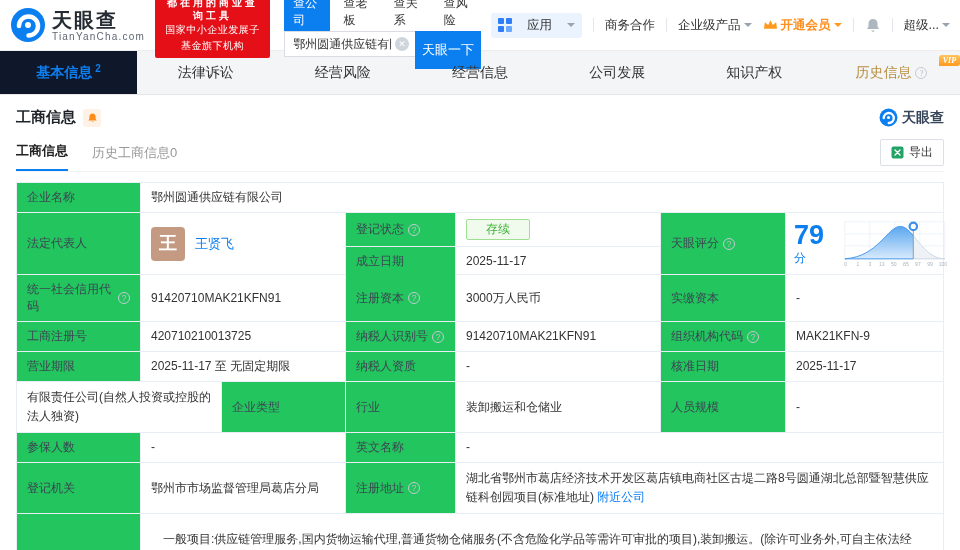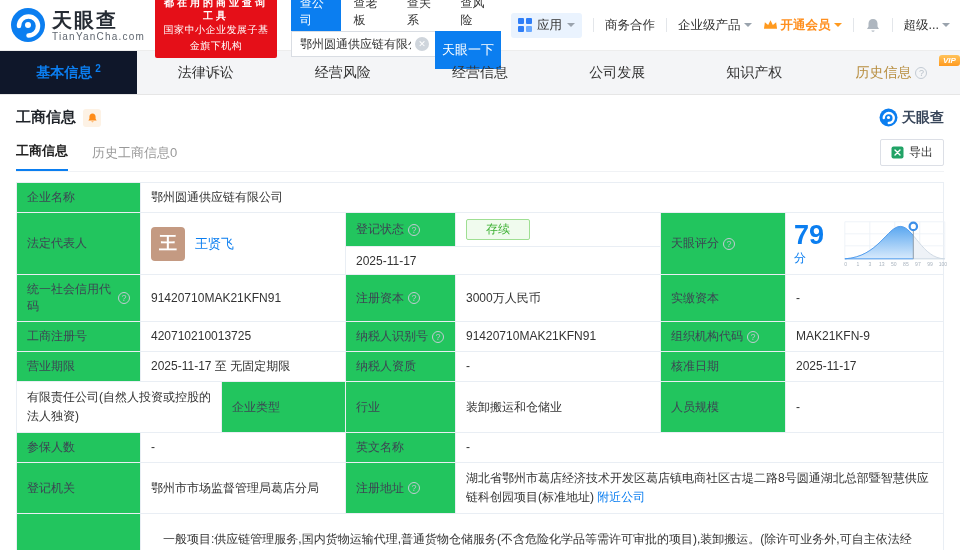--- a/index.html
+++ b/index.html
@@ -23,35 +23,35 @@
   .search-row { display:flex; height:26px; }
   .search-input-wrap { flex:1; position:relative; }
   .search-input-wrap input { width:100%; height:26px; border:1px solid #d9dde3; border-right:none;
     padding:0 24px 0 8px; font-size:12px; color:#333; outline:none; }
   .clear-icon { position:absolute; right:6px; top:6px; width:14px; height:14px; border-radius:50%;
     background:#cfd5dc; color:#fff; font-size:9px; line-height:14px; text-align:center; cursor:pointer; }
   .clear-icon::before { content:"✕"; }
   .search-btn { width:66px; height:38px; background:#0b7ef0; color:#fff; border:none; font-size:13px; cursor:pointer; }
 
   .topnav { margin-left:auto; display:flex; align-items:center; gap:11px; font-size:12.5px; color:#333; white-space:nowrap; }
-  .apps { display:flex; align-items:center; gap:5px; background:#eaf3fe; border-radius:3px; padding:4px 7px; cursor:pointer; }
+  .apps { display:flex; align-items:center; gap:15px; background:#eaf3fe; border-radius:3px; padding:4px 7px; cursor:pointer; }
   .caret { width:0; height:0; border:4px solid transparent; border-top-color:#9aa3ad; margin-top:4px; display:inline-block; }
   .caret.orange { border-top-color:#ff9a1f; }
   .navlink { cursor:pointer; display:flex; align-items:center; gap:3px; }
   .vip-link { color:#ff8f1f; font-weight:bold; }
   .vdiv { width:1px; height:14px; background:#e3e6ea; }
 
   
   .main-tabs { height:45px; background:#f4f5f7; border-top:1px solid #ededed; border-bottom:1px solid #e6e6e6;
     display:flex; }
   .mtab { flex:1; display:flex; align-items:center; justify-content:center; font-size:14px; color:#333;
     cursor:pointer; position:relative; }
   .mtab.active { background:#0f172a; color:#0b7ef0; font-weight:bold; }
   .mtab .cnt { font-size:10px; color:#0b7ef0; margin-left:3px; margin-bottom:8px; }
-  .mtab.history { color:#b78d3f; }
+  .mtab.history { color:#b78d3f;font-family:Liberation Serif, serif; }
   .vip-badge { position:absolute; top:4px; margin-left:116px; background:linear-gradient(#ffc35c,#ff9a1f);
     color:#fff; font-size:8px; font-weight:bold; font-style:italic; padding:1px 4px; border-radius:3px 3px 3px 0; }
   .qicon { display:inline-block; width:12px; height:12px; border:1px solid #c3cbd4; border-radius:50%;
     color:#b8c0c9; font-size:9px; line-height:11px; text-align:center; margin-left:4px; flex:none; }
   .qicon::before { content:"?"; }
 
   
   .card { padding:0 16px; }
   .sec-head { display:flex; align-items:center; padding-top:13px; }
   .sec-title { font-size:15px; font-weight:bold; color:#1f2329; }
@@ -251,20 +251,21 @@
           <div class="mrow">
             <div class="td lab" style="width:110px">
               <span>登记状态</span>
                 <span class="qicon"></span>
             </div>
             <div class="td grow">
               <span class="badge-green">存续</span>
             </div>
           </div>
           <div class="mrow">
+            <div class="td lab" style="width:110px">成立日期</div>
             <div class="td grow">2025-11-17</div>
           </div>
         </div>
         <div class="td lab c-l3">
           <span>天眼评分</span>
             <span class="qicon"></span>
         </div>
         <div class="td c-v3 score-cell">
           <span><span class="score-num">79</span><span class="score-unit">分</span></span>
           <svg width="118" height="52" viewBox="0 0 118 52">

